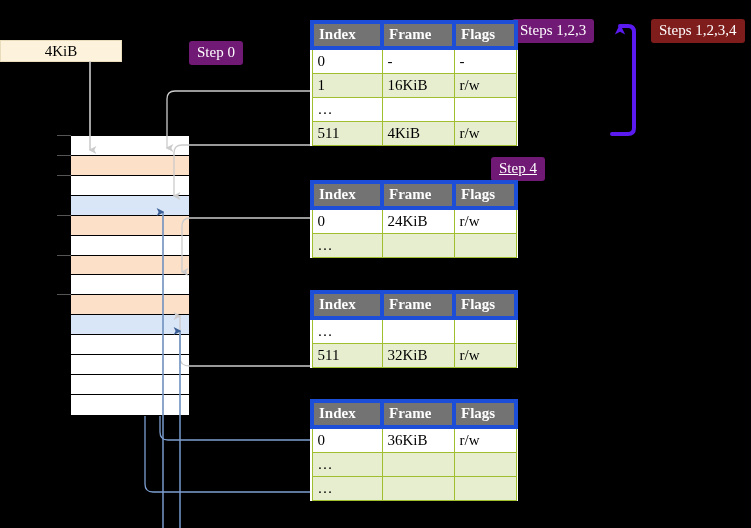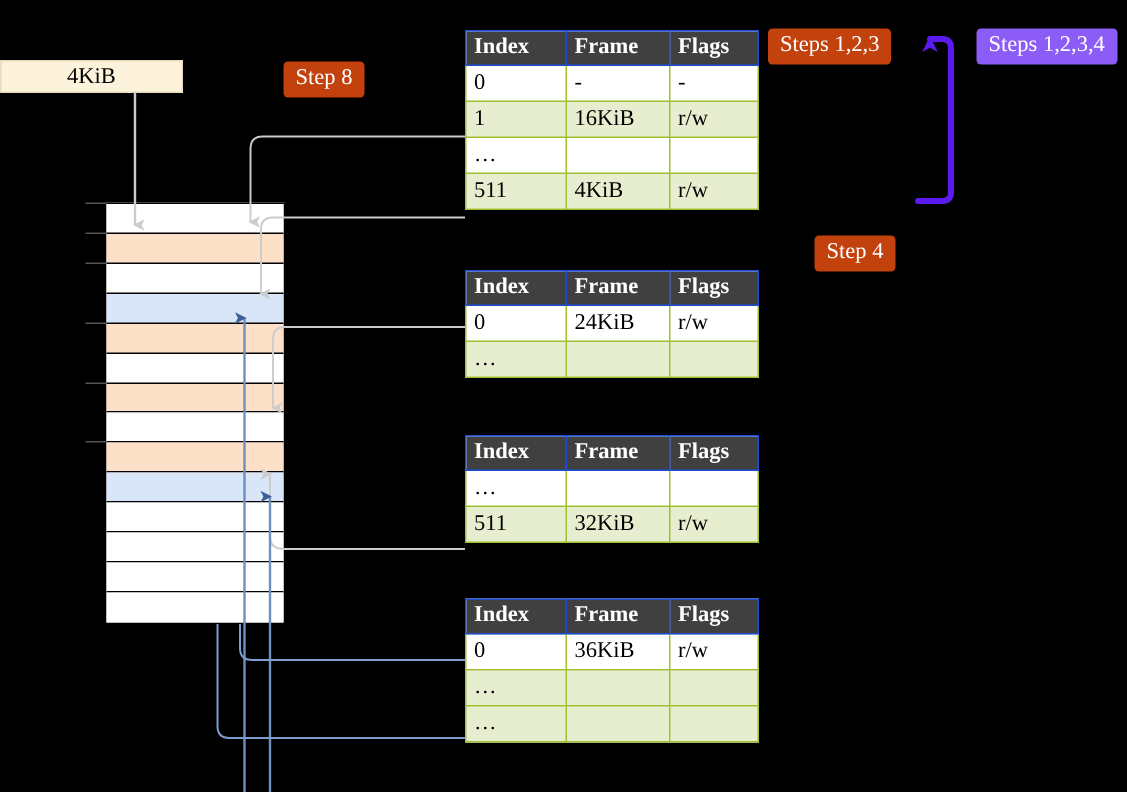--- a/index.html
+++ b/index.html
@@ -13,22 +13,22 @@
   .badge{
     position:absolute;
     color:#fff;
     font-family:"Liberation Serif", serif;
     font-size:15px;
     line-height:1;
     padding:4px 8px 5px 8px;
     border-radius:3px;
     white-space:nowrap;
   }
-  .badge.red{background:#c2410c;}
-  .badge.blue{background:#8b5cf6;}
+  .badge.red{background:#701a75;}
+  .badge.blue{background:#7f1d1d;}
 
   
   .kib-box{
     position:absolute;
     background:#fdf3dc;
     border:1px solid #e8dcbb;
     color:#000;
     font-size:15px;
     font-family:"Liberation Serif", serif;
     display:flex;align-items:center;justify-content:center;
@@ -45,26 +45,26 @@
     position:absolute;
     border-collapse:collapse;
     background:#fff;
     font-family:"Liberation Serif", serif;
     font-size:15px;
     color:#000;
     border:1px solid #9fbf2f;
     box-sizing:border-box;
   }
   table.pt th{
-    background:#404040;
+    background:#737373;
     color:#ffffff;
     font-weight:bold;
     text-align:left;
     padding:2px 5px 3px 5px;
-    border:1px solid #1d4ed8;
+    border:4px solid #1d4ed8;
     font-size:15px;
   }
   table.pt td{
     padding:2px 5px 3px 5px;
     border:1px solid #9fbf2f;
     height:18px;
     vertical-align:middle;
   }
   table.pt tr.alt td{background:#e7eed0;}
   table.pt tr.plain td{background:#ffffff;}
@@ -78,23 +78,23 @@
 </style>
 </head>
 <body>
 
 <div class="stage">
 
   <div class="kib-box" style="left:0px;top:40px;width:120px;height:20px;">
     <span>4KiB</span>
   </div>
 
-  <div class="badge red" style="left:189px;top:41px;"><span>Step 8</span></div>
-
-  <div class="badge red" style="left:543px;top:157px;"><span>Step 4</span></div>
+  <div class="badge red" style="left:189px;top:41px;"><span>Step 0</span></div>
+
+  <div class="badge red" style="left:491px;top:157px;text-decoration:underline;"><span>Step 4</span></div>
 
   <div class="badge red" style="left:512px;top:19px;"><span>Steps 1,2,3</span></div>
 
   <div class="badge blue" style="left:651px;top:19px;"><span>Steps 1,2,3,4</span></div>
 
   <div class="memgrid" id="memgrid" style="left:70px;top:135px;width:120px;height:281px;">
       <div class="memrow" style="height: 19.9286px; background: rgb(255, 255, 255);"></div>
       <div class="memrow" style="height: 19.9286px; background: rgb(253, 224, 200);"></div>
       <div class="memrow" style="height: 19.9286px; background: rgb(255, 255, 255);"></div>
       <div class="memrow" style="height: 19.9286px; background: rgb(217, 230, 247);"></div>

